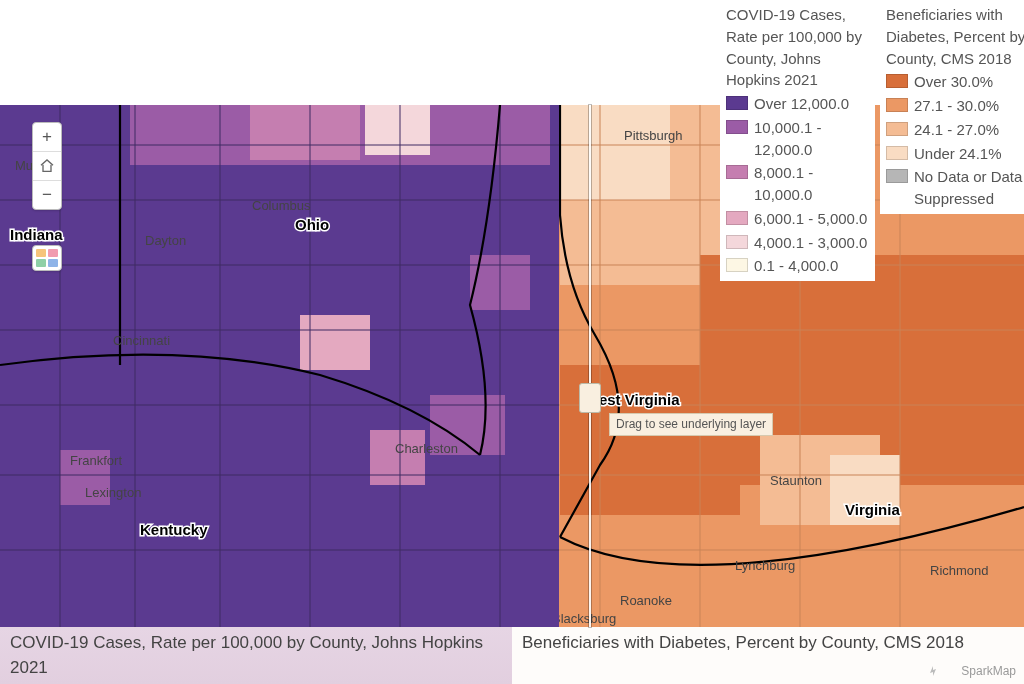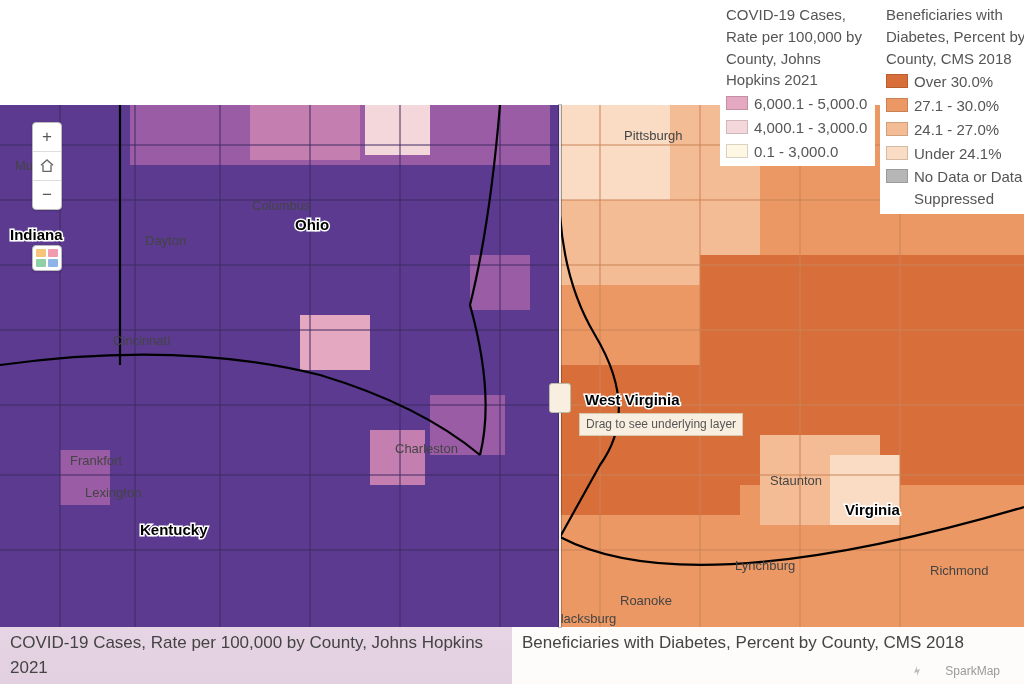--- a/index.html
+++ b/index.html
@@ -81,21 +81,21 @@
     fill: #000;
     stroke: #fff;
     stroke-width: 3px;
     paint-order: stroke fill;
   }
 
   
   .divider {
     position: absolute;
     top: 105px;
-    left: 559px;
+    left: 589px;
     width: 2px;
     height: 522px;
     background: rgba(255,255,255,.9);
     box-shadow: 0 0 0 1px rgba(0,0,0,.25);
     z-index: 40;
   }
   .divider-handle {
     position: absolute;
     left: -10px;
     top: 278px;
@@ -180,43 +180,55 @@
     font-size: 17px;
     color: #444;
   }
   .footer-left  { background: linear-gradient(#e6d5e4, #e2cfdf); }
   .footer-right { background: rgba(255,255,255,.75); position: relative;}
   .footer-right::before{
     content:""; position:absolute; inset:0;
     background:#f6dcc8; opacity:.35; z-index:-1;
   }
   .sparkmap-credit{
-    position:absolute; right:24px; bottom:4px;
+    position:absolute; right:8px; bottom:4px;
     font-size:12px; color:#9a9a9a;
     display:flex; align-items:center; gap:22px;
   }
   .sparkmap-credit svg{width:12px;height:12px;}
 </style>
 </head>
 <body>
 
 <div class="legend legend-left">
   <div>COVID-19 Cases, Rate per 100,000 by County, Johns Hopkins 2021</div>
   <div id="legend-left-entries">
       <div class="legend-entry">
+        <span class="legend-swatch" style="background: rgb(91, 58, 144);"></span>
+        <span class="legend-label">Over 12,000.0</span>
+      </div>
+      <div class="legend-entry">
+        <span class="legend-swatch" style="background: rgb(155, 92, 166);"></span>
+        <span class="legend-label">10,000.1 - 12,000.0</span>
+      </div>
+      <div class="legend-entry">
+        <span class="legend-swatch" style="background: rgb(197, 126, 176);"></span>
+        <span class="legend-label">8,000.1 - 10,000.0</span>
+      </div>
+      <div class="legend-entry">
         <span class="legend-swatch" style="background: rgb(228, 169, 192);"></span>
         <span class="legend-label">6,000.1 - 5,000.0</span>
       </div>
       <div class="legend-entry">
         <span class="legend-swatch" style="background: rgb(244, 215, 219);"></span>
         <span class="legend-label">4,000.1 - 3,000.0</span>
       </div>
       <div class="legend-entry">
         <span class="legend-swatch" style="background: rgb(253, 247, 228);"></span>
-        <span class="legend-label">0.1 - 3,000.0</span>
+        <span class="legend-label">0.1 - 4,000.0</span>
       </div>
     </div>
 </div>
 
 <div class="legend legend-right">
   <div>Beneficiaries with Diabetes, Percent by County, CMS 2018</div>
   <div id="legend-right-entries">
       <div class="legend-entry">
         <span class="legend-swatch" style="background: rgb(216, 111, 58);"></span>
         <span class="legend-label">Over 30.0%</span>

